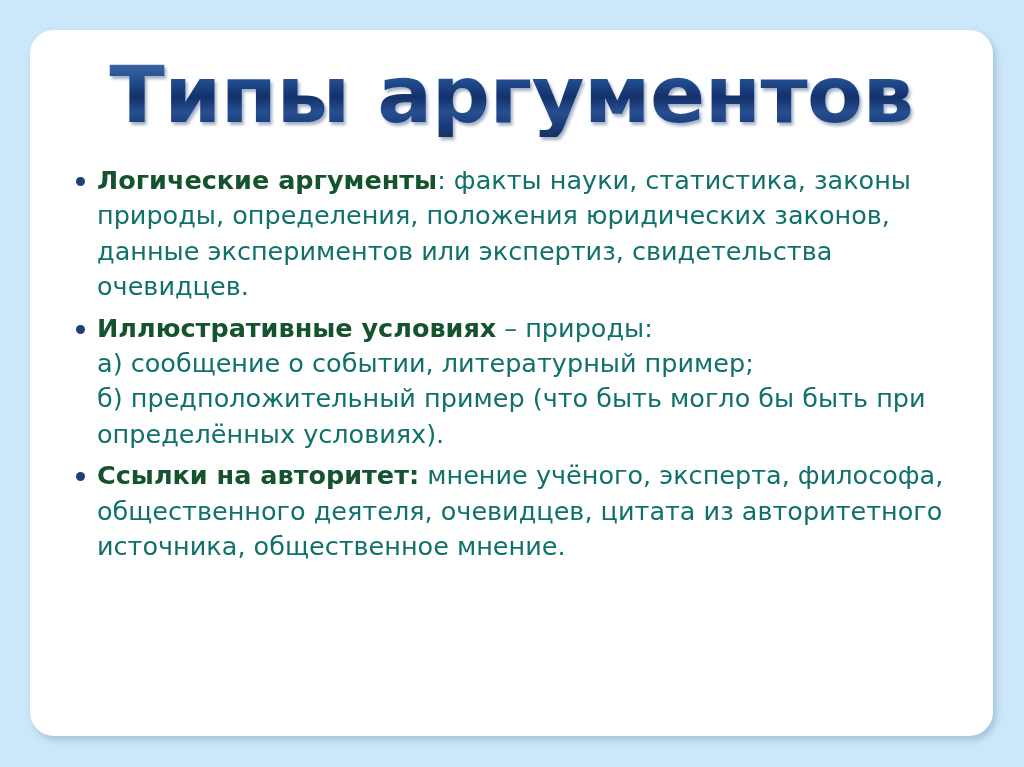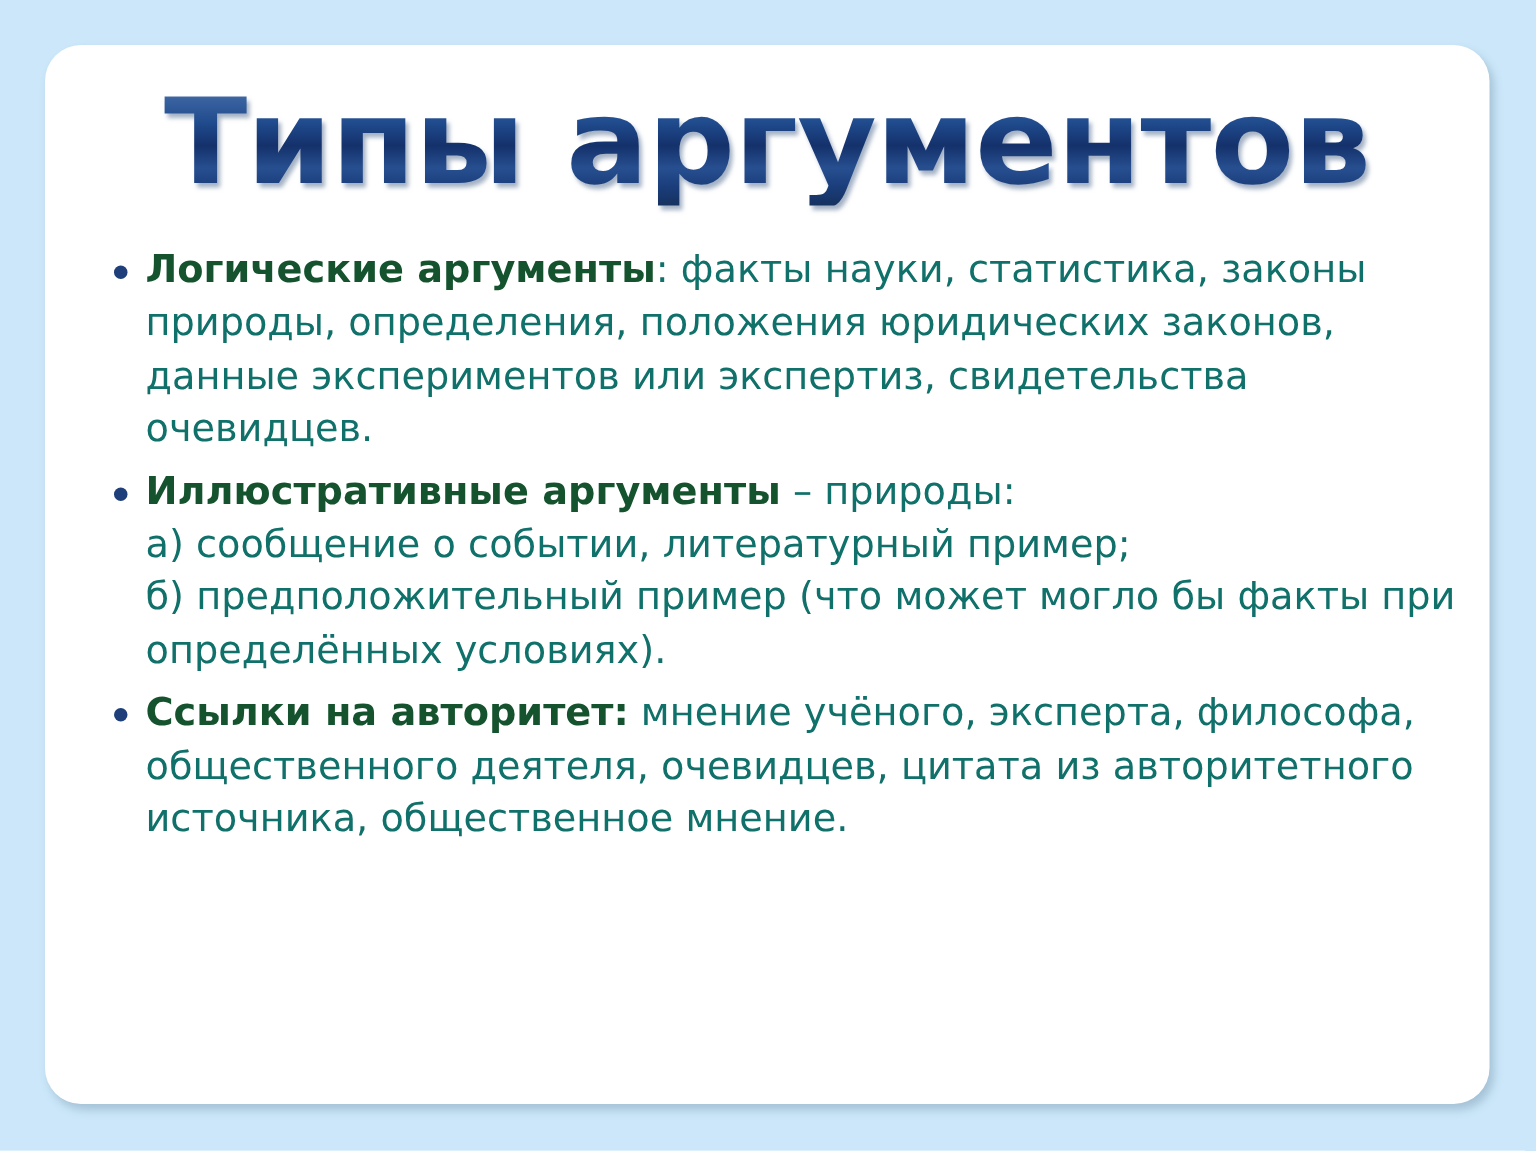--- a/index.html
+++ b/index.html
@@ -124,23 +124,23 @@
 
     <div class="body">
 
       <div class="bullet-item">
         <span class="bullet-dot"></span>
         <span class="lead">Логические аргументы</span><span>: факты науки, статистика, законы природы, определения, положения юридических законов, данные экспериментов или экспертиз, свидетельства очевидцев.</span>
       </div>
 
       <div class="bullet-item">
         <span class="bullet-dot"></span>
-        <span class="lead">Иллюстративные аргументы</span><span> – природы:</span>
+        <span class="lead">Иллюстративные условиях</span><span> – природы:</span>
         <span class="sub-line">а) сообщение о событии, литературный пример;</span>
-        <span class="sub-line">б) предположительный пример (что может могло бы факты при определённых условиях).</span>
+        <span class="sub-line">б) предположительный пример (что быть могло бы быть при определённых условиях).</span>
       </div>
 
       <div class="bullet-item">
         <span class="bullet-dot"></span>
         <span class="lead">Ссылки на авторитет:</span><span> мнение учёного, эксперта, философа, общественного деятеля, очевидцев, цитата из авторитетного источника, общественное мнение.</span>
       </div>
 
     </div>
   </div>
 </div>

